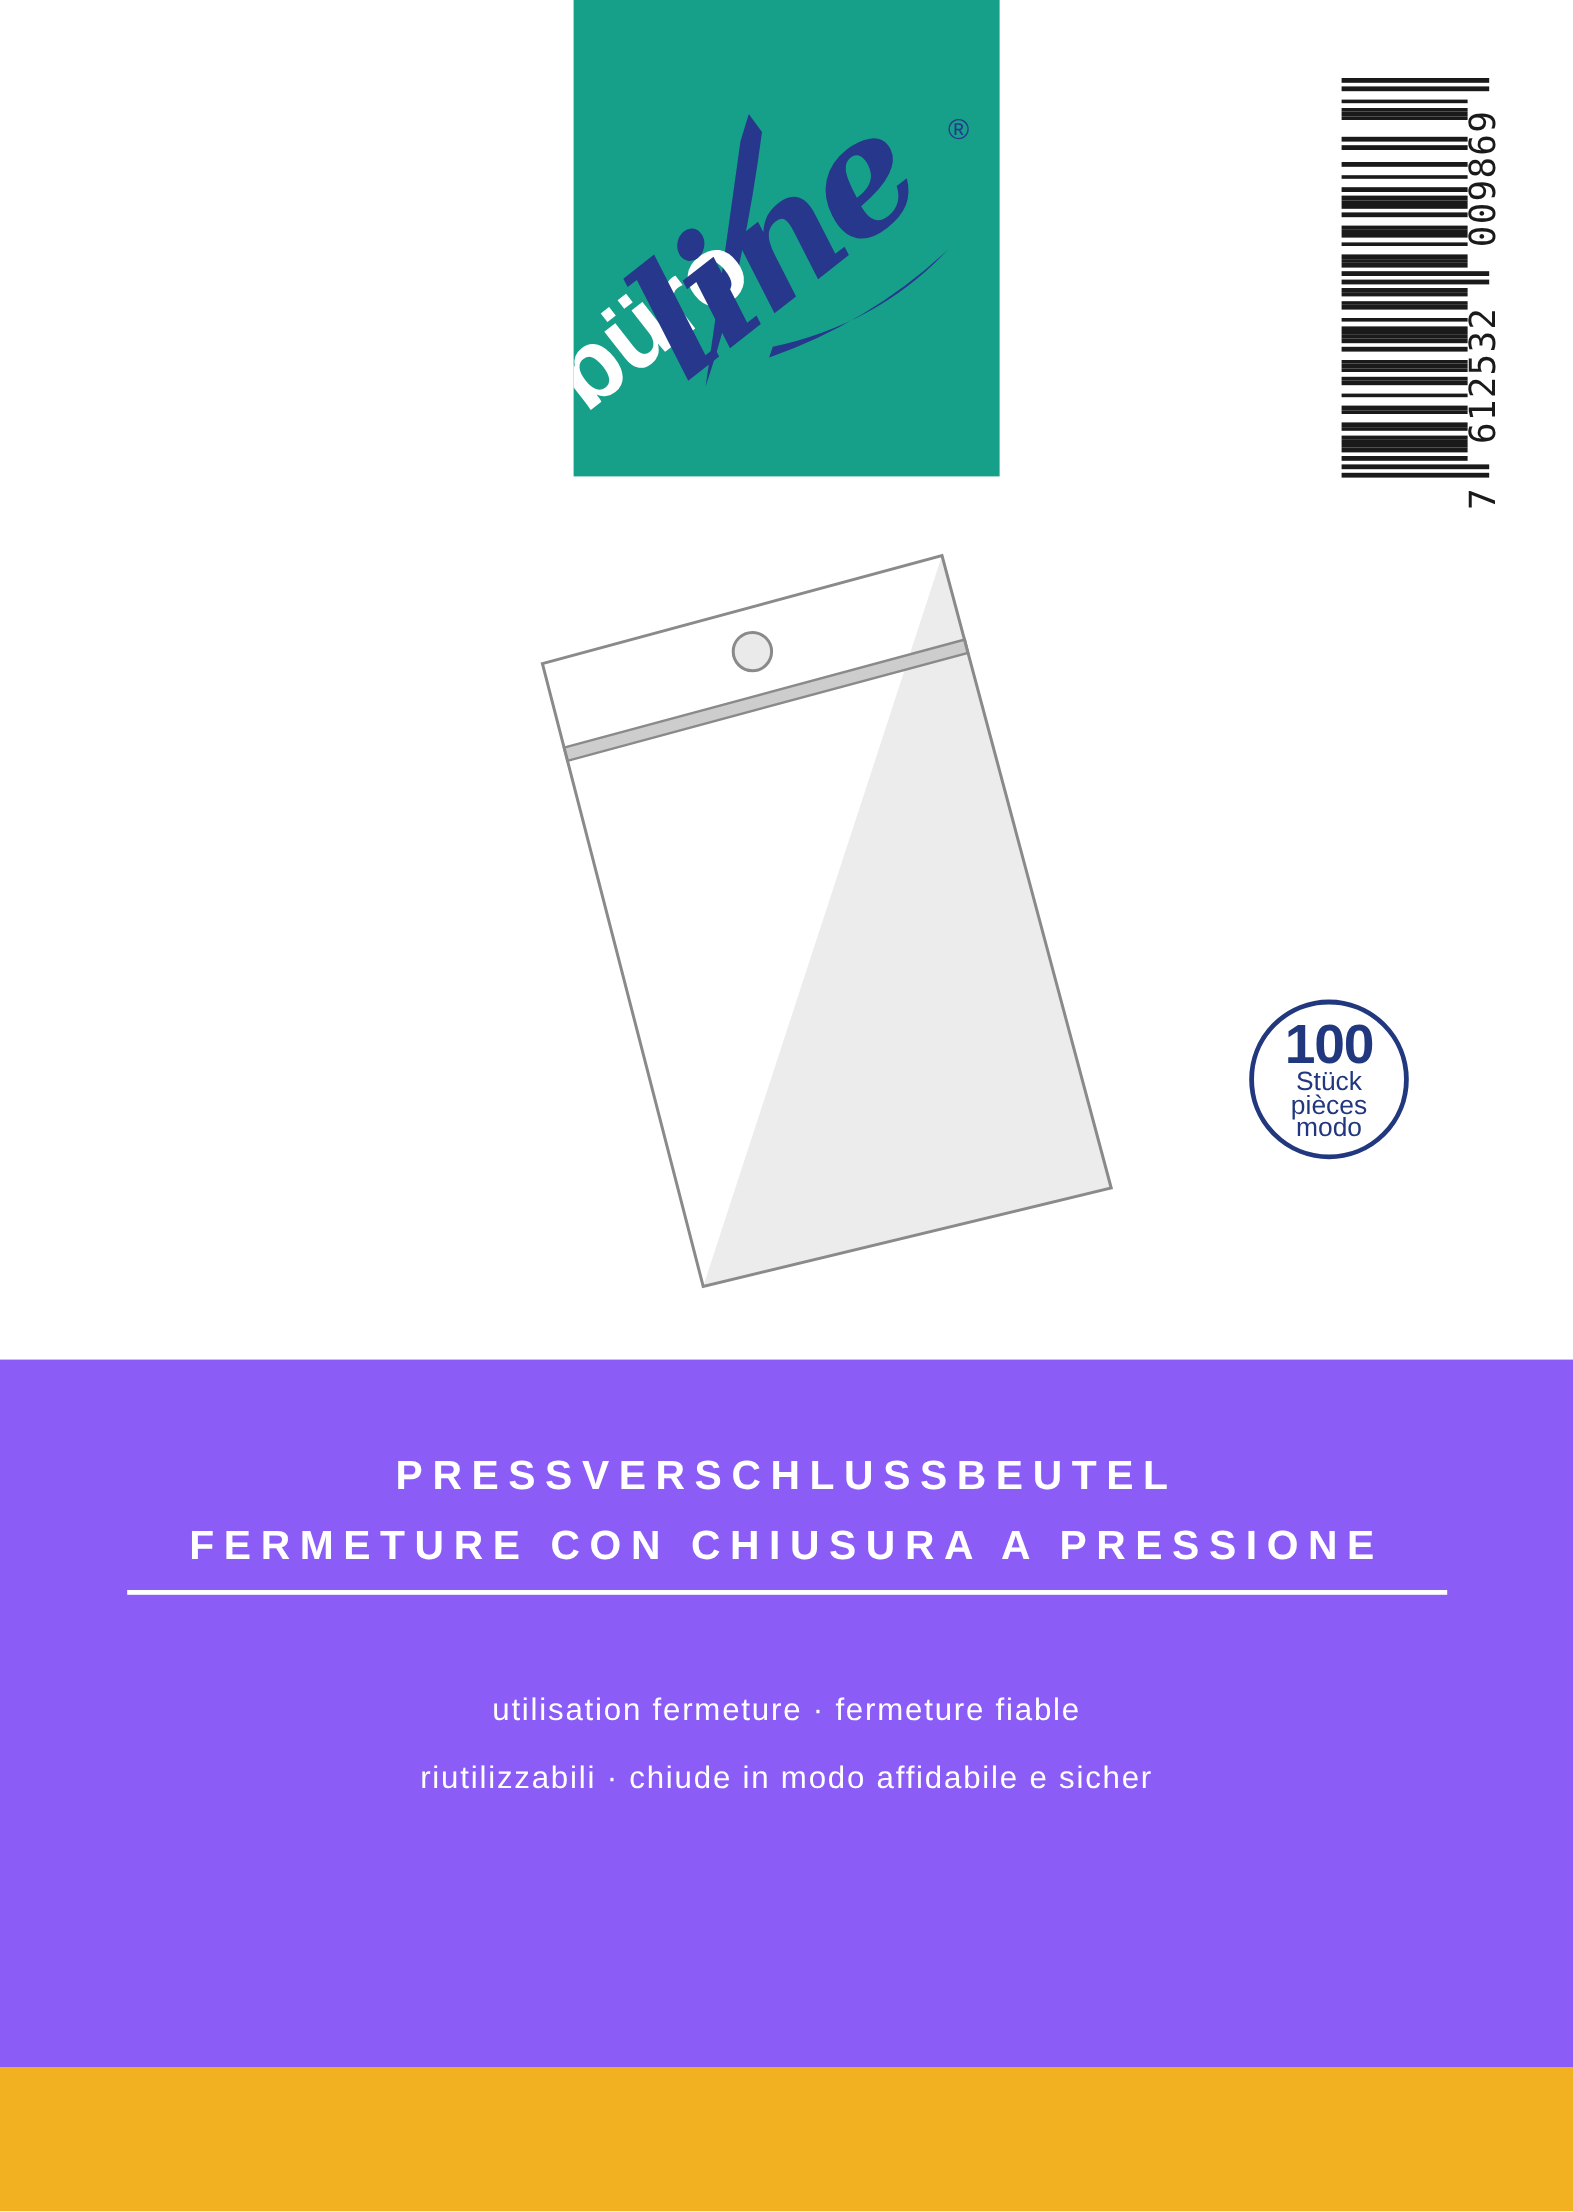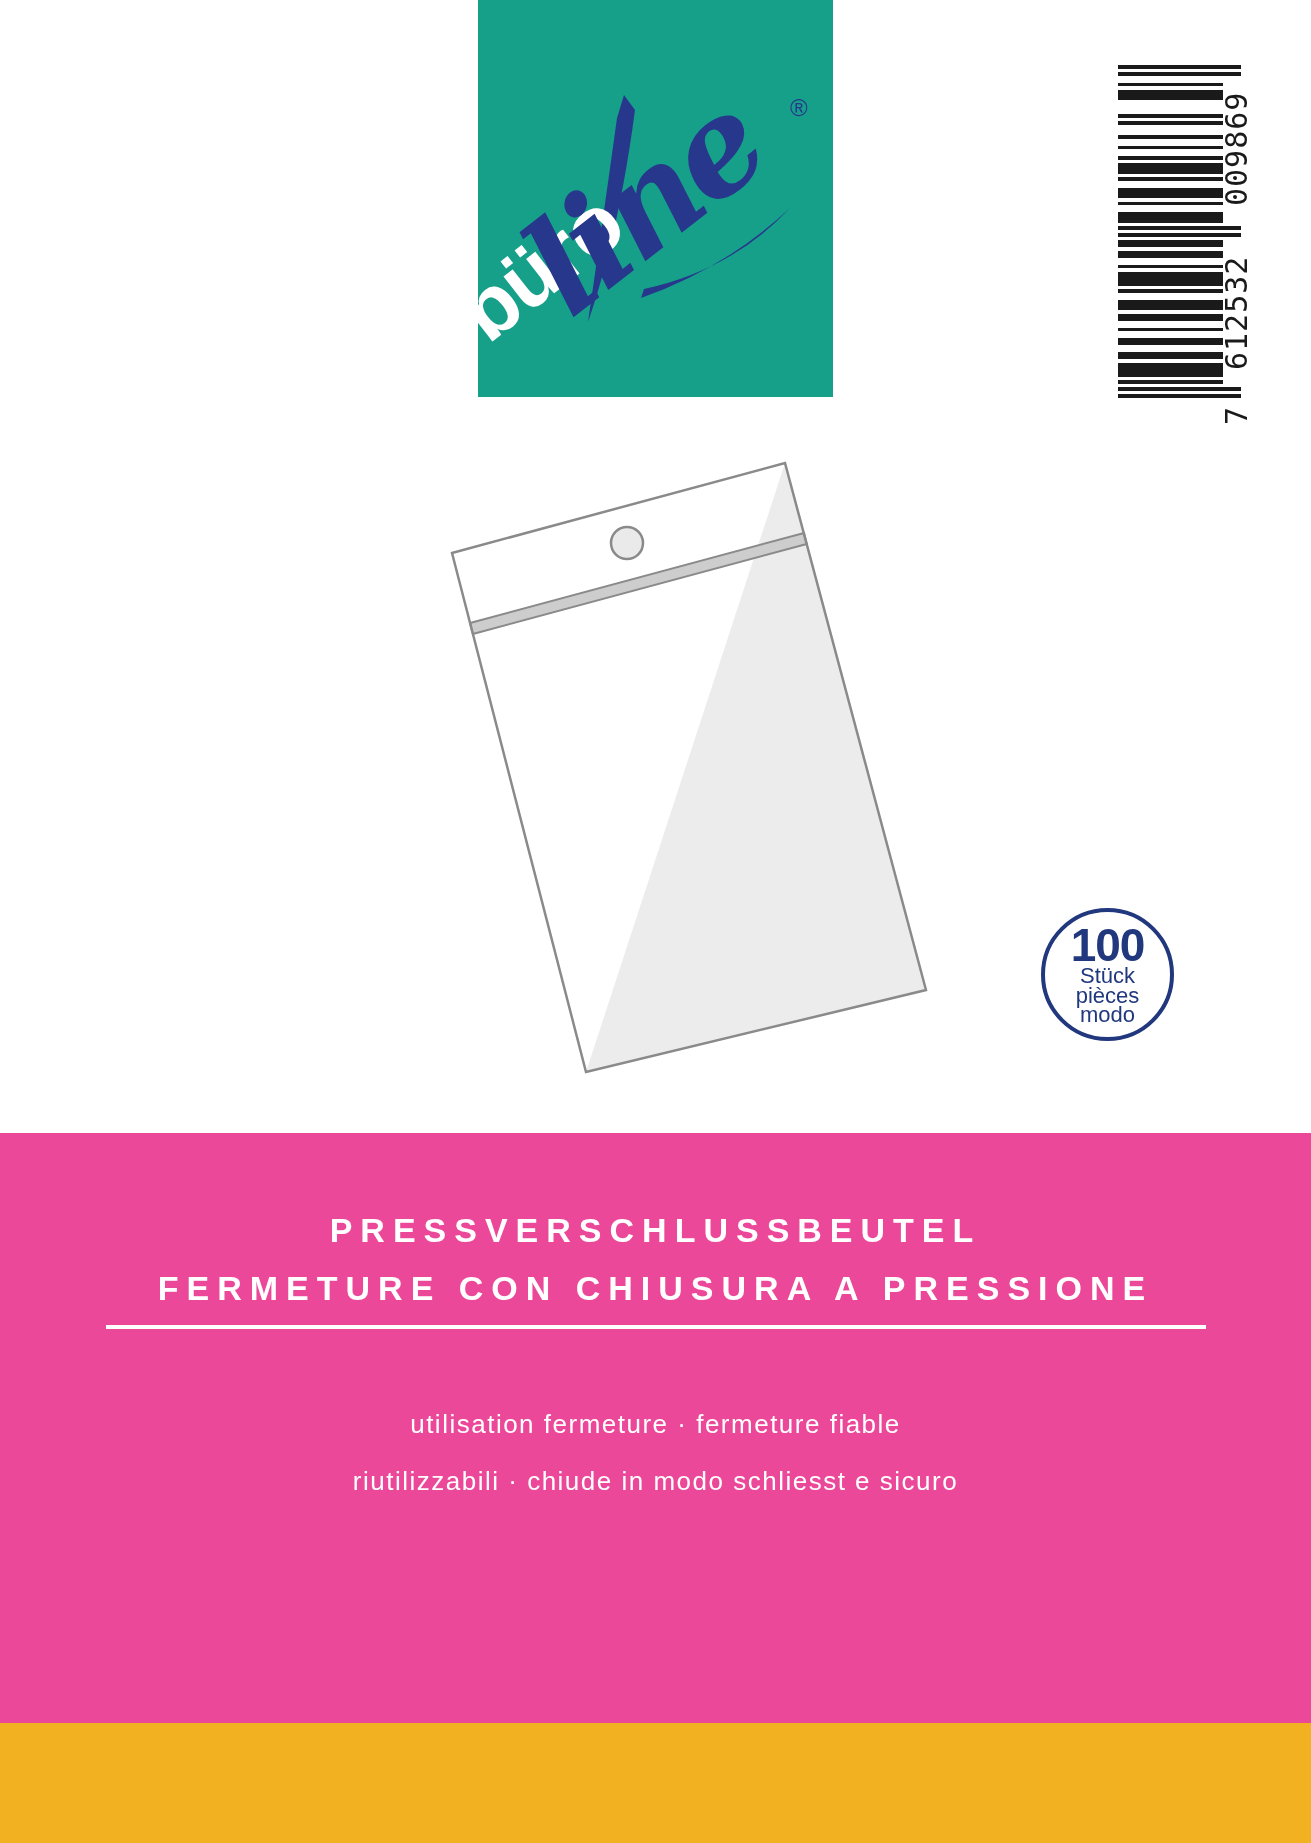--- a/index.html
+++ b/index.html
@@ -20,28 +20,28 @@
              font-family:"DejaVu Sans Mono",monospace;font-size:30px;color:#1a1a1a;}
   .bc-digits span{position:absolute;top:0;letter-spacing:1px;white-space:nowrap;}
   .bc-prefix{left:-27px;}
   .bc-left{left:28px;}
   .bc-right{left:192px;}
 
   
   .bag-svg{position:absolute;left:430px;top:440px;}
 
   
-  .badge{position:absolute;left:1041px;top:908px;width:133px;height:133px;box-sizing:border-box;
+  .badge{position:absolute;left:1041px;top:833px;width:133px;height:133px;box-sizing:border-box;
          border:4.5px solid #21387E;border-radius:50%;background:#fff;color:#21387E;
          display:flex;flex-direction:column;align-items:center;justify-content:center;text-align:center;}
   .badge .count{font-size:46px;font-weight:bold;line-height:42px;letter-spacing:-1px;}
   .badge .unit{font-size:22px;line-height:19.5px;letter-spacing:0;}
 
   
-  .title-band{position:absolute;left:0;top:1133px;width:1311px;height:590px;background:#ec4899;color:#ffffff;}
+  .title-band{position:absolute;left:0;top:1133px;width:1311px;height:590px;background:#8b5cf6;color:#ffffff;}
   .titles{padding-top:68px;}
   .title-line{height:58px;display:flex;align-items:center;justify-content:center;
               font-size:34px;font-weight:bold;letter-spacing:8px;white-space:nowrap;}
   .rule{width:1100px;height:4px;background:#ffffff;margin:8px auto 0 auto;}
   .features{margin-top:67px;}
   .feature-line{height:57px;display:flex;align-items:center;justify-content:center;
                 font-size:26px;font-weight:normal;letter-spacing:1.5px;white-space:nowrap;}
 
   
   .footer-band{position:absolute;left:0;top:1723px;width:1311px;height:120px;background:#F1B121;}
@@ -187,19 +187,19 @@
   </div>
 
   <div class="title-band">
     <div class="titles">
       <div class="title-line">PRESSVERSCHLUSSBEUTEL</div>
       <div class="title-line">FERMETURE CON CHIUSURA A PRESSIONE</div>
     </div>
     <div class="rule"></div>
     <div class="features">
       <div class="feature-line">utilisation fermeture · fermeture fiable</div>
-      <div class="feature-line">riutilizzabili · chiude in modo schliesst e sicuro</div>
+      <div class="feature-line">riutilizzabili · chiude in modo affidabile e sicher</div>
     </div>
   </div>
 
   <div class="footer-band"></div>
 
 </div>
 
 </body></html>

